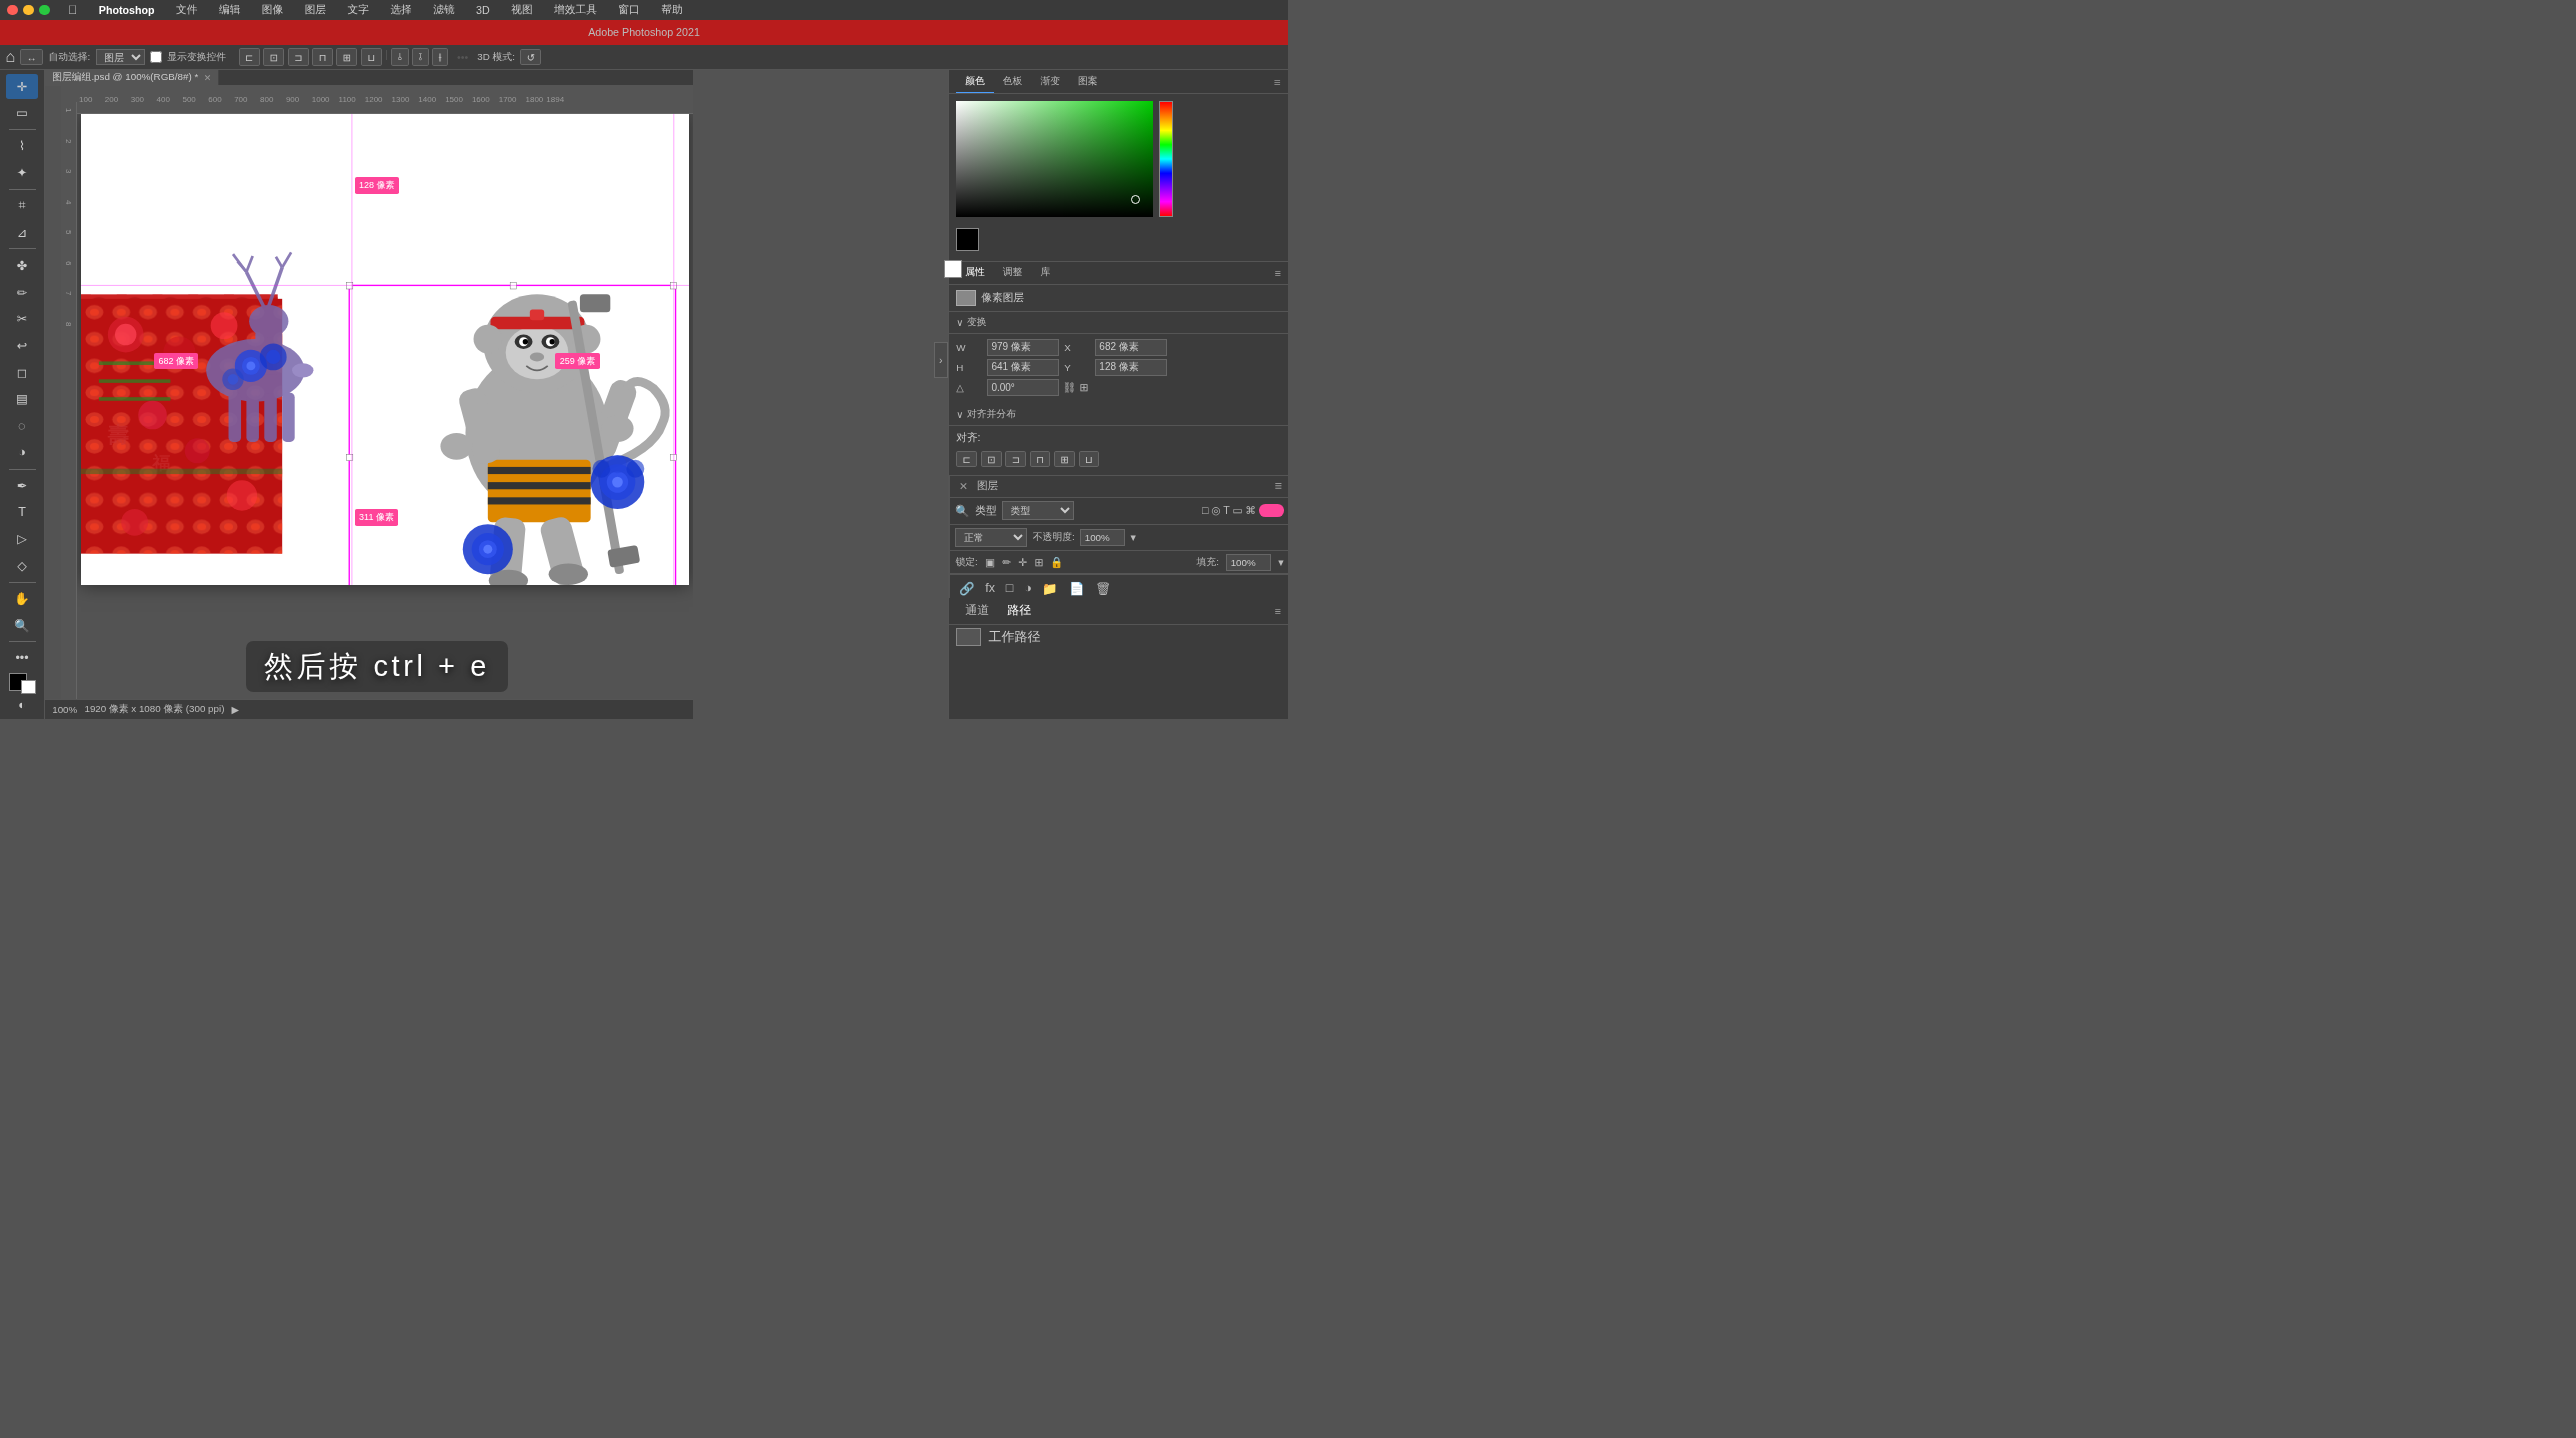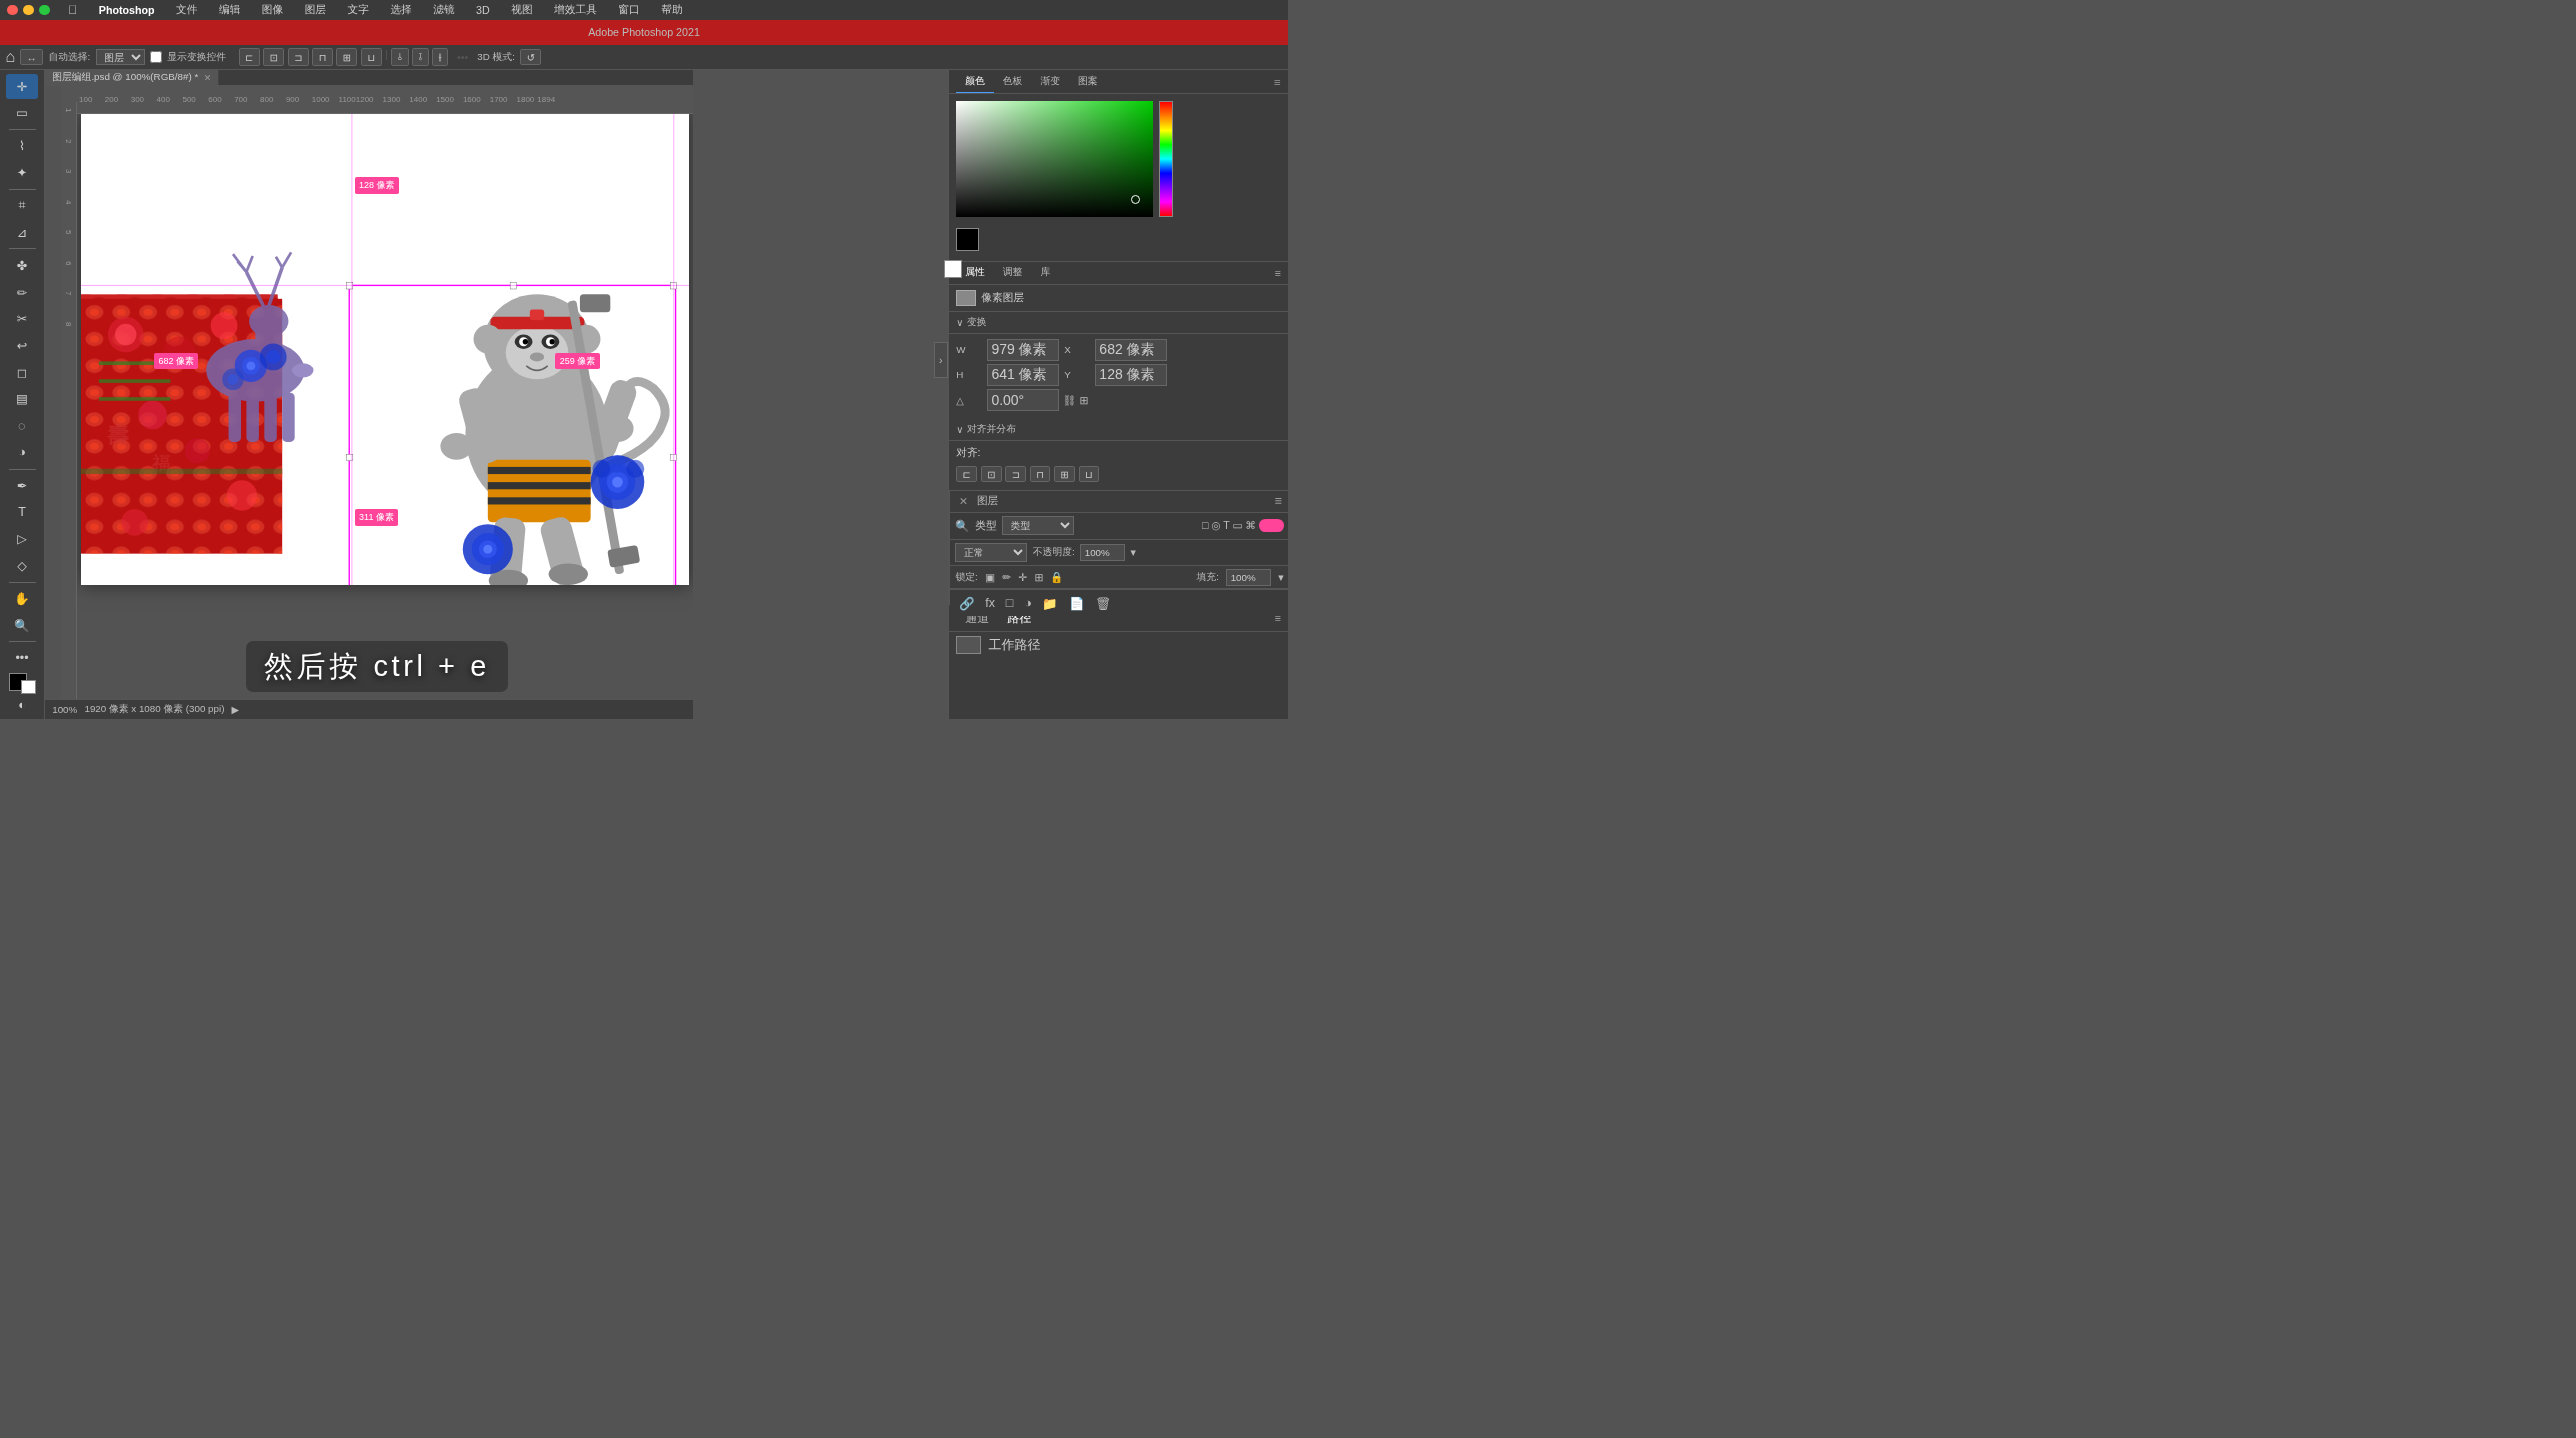--- a/index.html
+++ b/index.html
@@ -429,21 +429,21 @@
       display: flex;
       align-items: center;
       gap: 5.4px;
       margin-bottom: 3.6px;
     }
     .attrs-label { font-size: 9.8px; color: #bbb; width: 27px; }
     .attrs-field {
       background: #4a4a4a;
       border: 0.9px solid #666;
       color: #ccc;
-      font-size: 14px;
+      font-size: 10px;
       padding: 1.8px 3.6px;
       width: 72px;
     }
     .attrs-icon-btn { color: #bbb; font-size: 10.7px; cursor: pointer; }
     .section-header {
       display: flex;
       align-items: center;
       padding: 3.6px 7.2px;
       border-bottom: 0.9px solid #555;
       font-size: 9.8px;
@@ -618,21 +618,21 @@
       <span style="margin-right:12.5px;">100</span>
       <span style="margin-right:12.5px;">200</span>
       <span style="margin-right:12.5px;">300</span>
       <span style="margin-right:12.5px;">400</span>
       <span style="margin-right:12.5px;">500</span>
       <span style="margin-right:12.5px;">600</span>
       <span style="margin-right:12.5px;">700</span>
       <span style="margin-right:12.5px;">800</span>
       <span style="margin-right:12.5px;">900</span>
       <span style="margin-right:9px;">1000</span>
-      <span style="">1100</span>
+      <span style="margin-right:9px;">1100</span>
       <span style="margin-right:9px;">1200</span>
       <span style="margin-right:9px;">1300</span>
       <span style="margin-right:9px;">1400</span>
       <span style="margin-right:9px;">1500</span>
       <span style="margin-right:9px;">1600</span>
       <span style="margin-right:9px;">1700</span>
       <span style="margin-right:3px;">1800</span>
       <span>1894</span>
     </div>
   </div>

